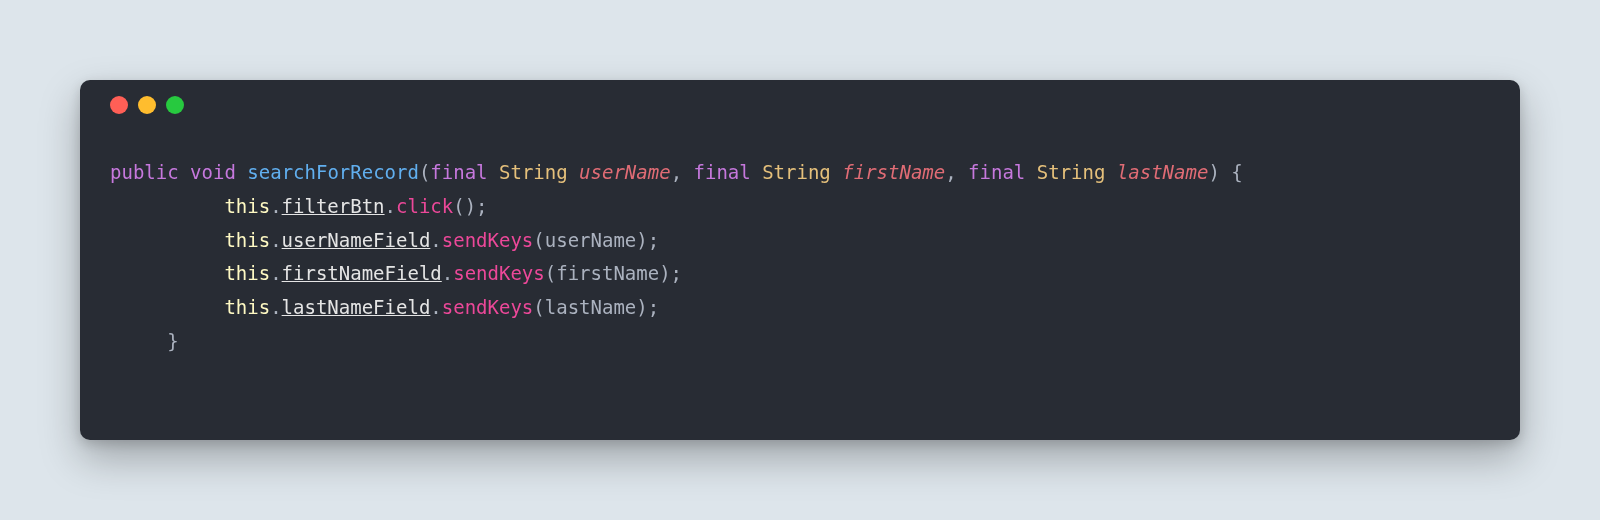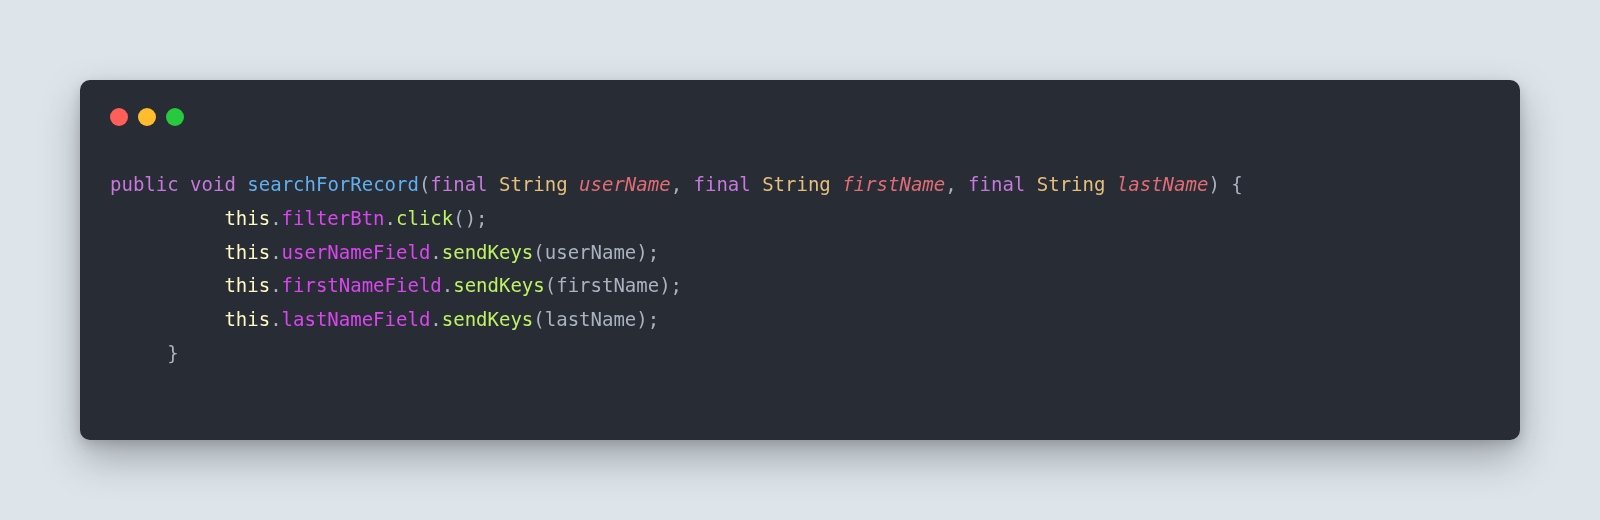--- a/index.html
+++ b/index.html
@@ -17,21 +17,21 @@
       justify-content: center;
       font-family: ui-monospace, 'SF Mono', Menlo, Monaco, Consolas, monospace;
     }
     
     .window {
       width: 1440px;
       height: 360px;
       background: #282c34;
       border-radius: 10px;
       box-shadow: 0 18px 40px rgba(0,0,0,0.28), 0 4px 12px rgba(0,0,0,0.15);
-      padding: 28px 30px;
+      padding: 16px 30px;
       position: relative;
     }
     
     .traffic-lights {
       display: flex;
       gap: 10px;
       margin-bottom: 42px;
     }
     
     .light {
@@ -49,22 +49,22 @@
       line-height: 1.78;
       white-space: pre;
       font-weight: 500;
     }
     
     .tk-keyword { color: #c678dd; }
     .tk-type { color: #e5c07b; }
     .tk-method { color: #61afef; }
     .tk-param { color: #e06c75; font-style: italic; }
     .tk-this { color: #fef9c3; }
-    .tk-property { color: #d946ef; }
-    .tk-call { color: #bef264; }
+    .tk-property { color: #e5e5e5; text-decoration: underline; }
+    .tk-call { color: #ec4899; }
     .tk-punct { color: #abb2bf; }
     .tk-var { color: #abb2bf; }
     
     .code-line {
       display: block;
     }
   </style>
 </head>
 <body>
 

